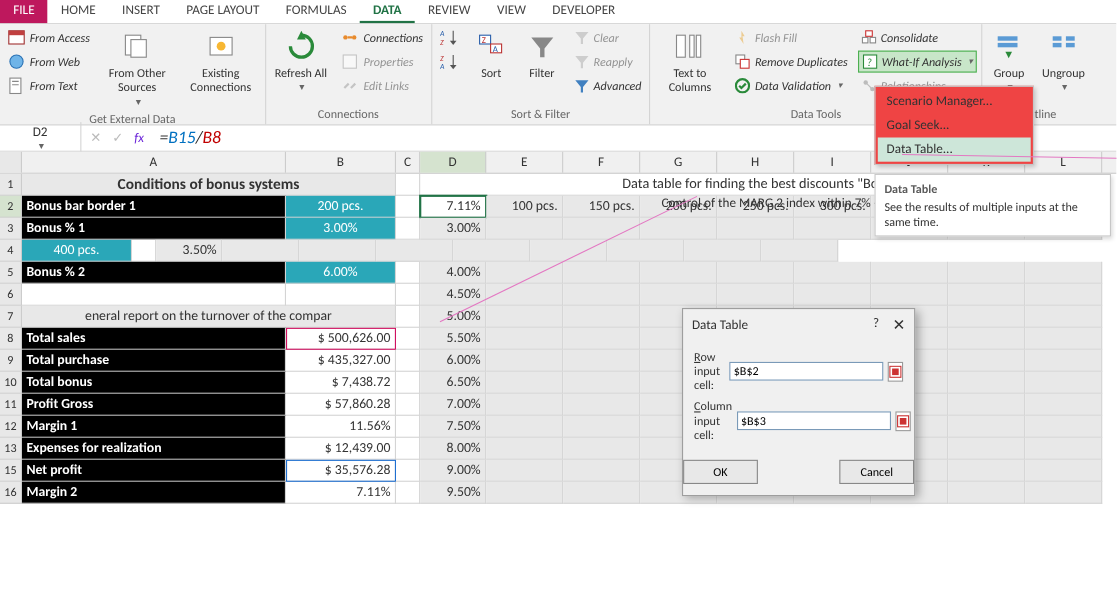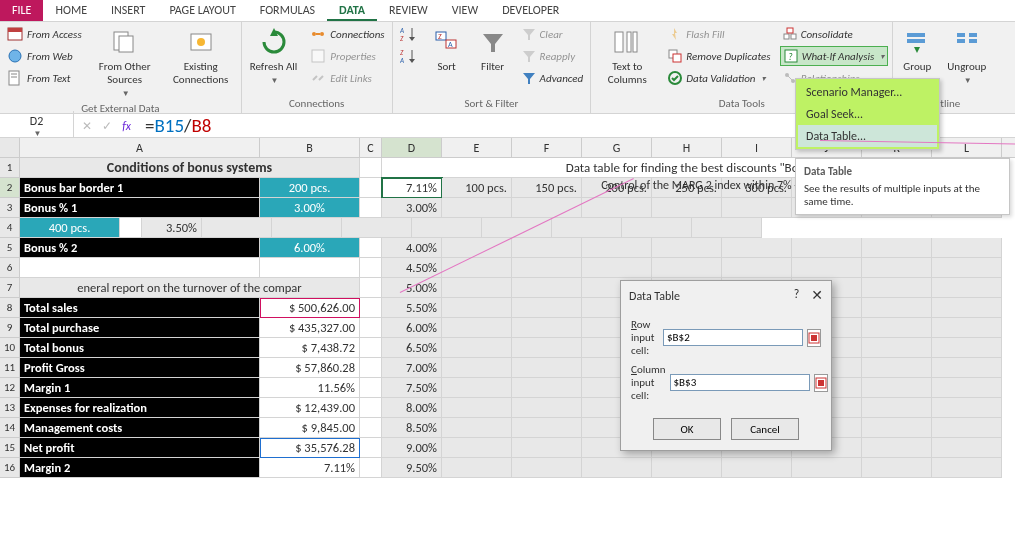--- a/index.html
+++ b/index.html
@@ -19,32 +19,32 @@
 .group-label { text-align:center; color:#666; font-size:11px; padding:2px 0 3px;}
 .vstack { display:flex; flex-direction:column; gap:2px; justify-content:center;}
 .bigbtn { display:flex; flex-direction:column; align-items:center; gap:2px; padding:2px 4px; cursor:pointer;}
 .bigbtn .ic { width:32px; height:32px; display:flex; align-items:center; justify-content:center; }
 .smbtn { display:flex; align-items:center; gap:4px; padding:1px 3px; cursor:pointer; height:20px;font-style:italic;}
 .smbtn.hl { background:#c8e6c9; border:1px solid #4caf50;}
 .ic svg { display:block; }
 .drop-arrow { font-size:8px; margin-left:2px; color:#666;}
 
 
-.dropdown-menu { position:absolute; top:78px; left:795px; width:145px; background:#bef264; border:1px solid #c6c6c6; box-shadow:2px 2px 4px rgba(0,0,0,0.2); z-index:50; font-size:12px; padding:2px;}
+.dropdown-menu { position:absolute; top:78px; left:795px; width:145px; background:#ef4444; border:1px solid #c6c6c6; box-shadow:2px 2px 4px rgba(0,0,0,0.2); z-index:50; font-size:12px; padding:2px;}
 .dropdown-menu .mi { padding:4px 8px; cursor:pointer;}
 .dropdown-menu .mi.hl { background:#cde6d9;}
 .tooltip { position:absolute; top:158px; left:795px; width:215px; background:#fff; border:1px solid #c6c6c6; box-shadow:2px 2px 4px rgba(0,0,0,0.15); padding:6px 8px; z-index:50; font-size:11px;}
 .tooltip .tt-title { font-weight:bold; margin-bottom:4px; color:#5b5b5b;}
 
 
 .fbar { display:flex; align-items:center; height:24px; border-bottom:1px solid #d4d4d4; font-size:12px;}
 .namebox { width:74px; border-right:1px solid #d4d4d4; padding:3px 6px; display:flex; align-items:center; justify-content:space-between;flex-direction:column;}
 .fx-icons { display:flex; align-items:center; gap:10px; padding:0 8px; color:#888;}
 .fx-icons .fx { font-style:italic; color:#6d28d9;}
-.formula-text { padding-left:6px; font-family:Calibri,sans-serif; font-size:19px;}
+.formula-text { padding-left:6px; font-family:Calibri,sans-serif; font-size:16px;font-style:italic;}
 .formula-text .blue { color:#0070c0;}
 .formula-text .red { color:#c00000;}
 
 
 .grid { position:relative; }
 .col-headers { display:flex; height:20px; background:#f0f0f0; border-bottom:1px solid #ccc; font-size:12px;}
 .col-headers .rowhead-spacer { width:20px; border-right:1px solid #ccc; background:#e8e8e8;}
 .col-headers .ch { border-right:1px solid #ccc; text-align:center; line-height:20px; color:#333;}
 .col-headers .ch.sel { background:#d5e3cf; }
 .rows { }
@@ -65,21 +65,21 @@
 
 .dialog { position:absolute; left:620px; top:280px; width:212px; background:#f0f0f0; border:1px solid #9e9e9e; box-shadow:3px 3px 8px rgba(0,0,0,0.3); z-index:60; font-size:11px;}
 .dialog .titlebar { display:flex; justify-content:space-between; align-items:center; padding:6px 8px; font-size:12px;}
 .dialog .titlebar .x { cursor:pointer; font-size:14px;}
 .dialog .body { padding:8px 10px 4px;}
 .dialog .frow { display:flex; align-items:center; margin-bottom:6px; gap:4px;}
 .dialog .frow label { width:100px; text-decoration:underline; text-decoration-color:transparent;}
 .dialog .frow label .u { text-decoration:underline;}
 .dialog .frow input { flex:1; border:1px solid #7a9ab8; padding:1px 3px; font-size:11px; background:#fff;}
 .dialog .frow .ref-ic { width:18px; height:18px; border:1px solid #999; background:#fff; display:flex; align-items:center; justify-content:center; cursor:pointer;}
-.dialog .btns { display:flex; justify-content:center; gap:10px; padding:6px 0 10px;}
+.dialog .btns { display:flex; justify-content:space-between; gap:10px; padding:6px 0 10px;}
 .dialog .btns button { width:68px; height:22px; border:1px solid #888; background:#e8e8e8; cursor:pointer; font-size:11px;}
 
 .pink-line { position:absolute; border-top:1px solid #e377c2; transform-origin:left center; z-index:55; pointer-events:none;}
 </style>
 </head>
 <body>
 
 <div class="ribbon-tabs">
   <div class="tab file">FILE</div>
   <div class="tab">HOME</div>
@@ -592,35 +592,20 @@
         <div class="cell cE grey"></div>
         <div class="cell cF grey"></div>
         <div class="cell cG grey"></div>
         <div class="cell cH grey"></div>
         <div class="cell cI grey"></div>
         <div class="cell cJ grey"></div>
         <div class="cell cK grey"></div>
         <div class="cell cL grey"></div>
       </div>
       <div class="row">
-        <div class="rowhead">14</div>
-        <div class="cell cA dark">Management costs</div>
-        <div class="cell cB money">$     9,845.00</div>
-        <div class="cell cC"></div>
-        <div class="cell cD dcol">8.50%</div>
-        <div class="cell cE grey"></div>
-        <div class="cell cF grey"></div>
-        <div class="cell cG grey"></div>
-        <div class="cell cH grey"></div>
-        <div class="cell cI grey"></div>
-        <div class="cell cJ grey"></div>
-        <div class="cell cK grey"></div>
-        <div class="cell cL grey"></div>
-      </div>
-      <div class="row">
         <div class="rowhead">15</div>
         <div class="cell cA dark">Net profit</div>
         <div class="cell cB money border-blue">$   35,576.28</div>
         <div class="cell cC"></div>
         <div class="cell cD dcol">9.00%</div>
         <div class="cell cE grey"></div>
         <div class="cell cF grey"></div>
         <div class="cell cG grey"></div>
         <div class="cell cH grey"></div>
         <div class="cell cI grey"></div>

